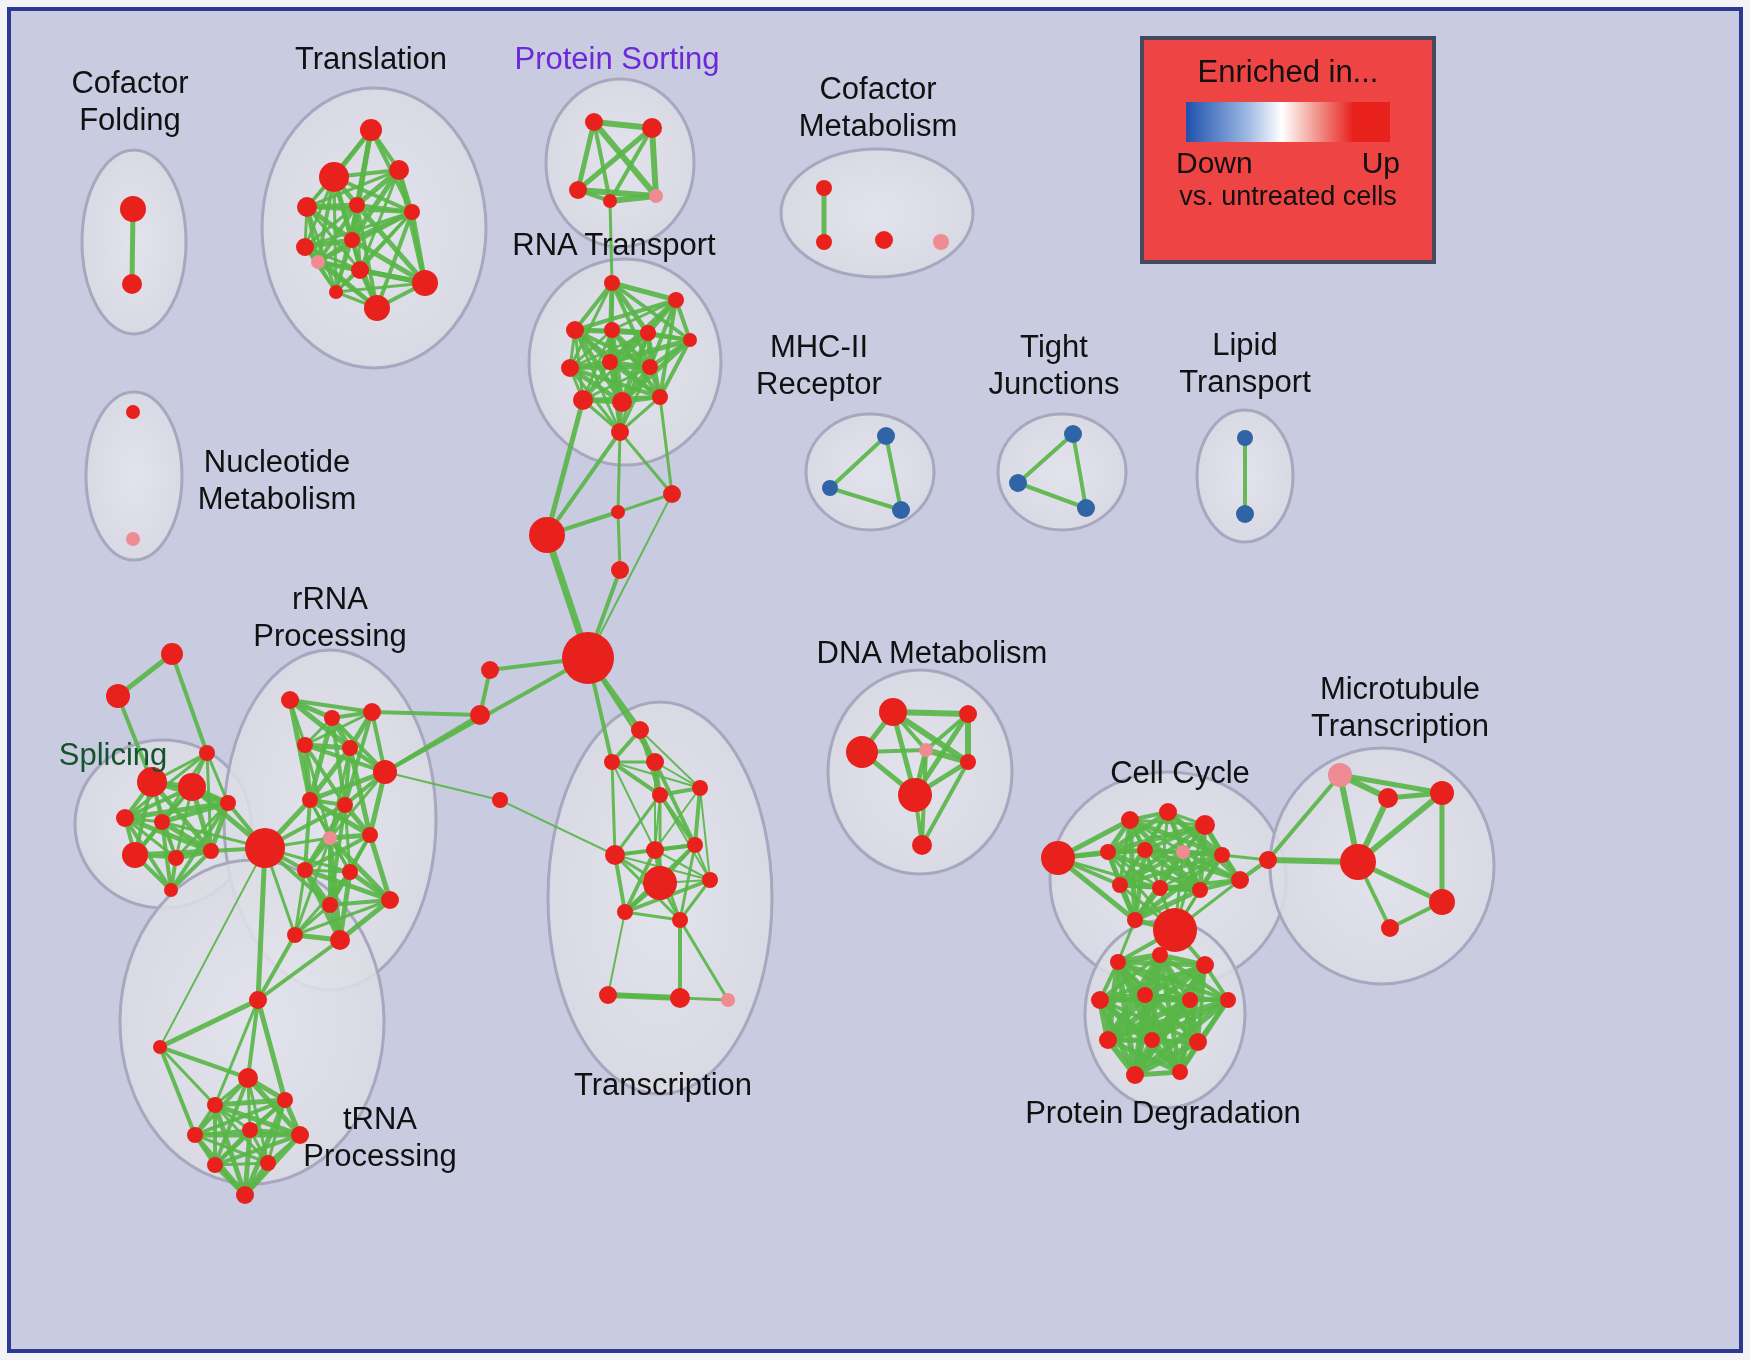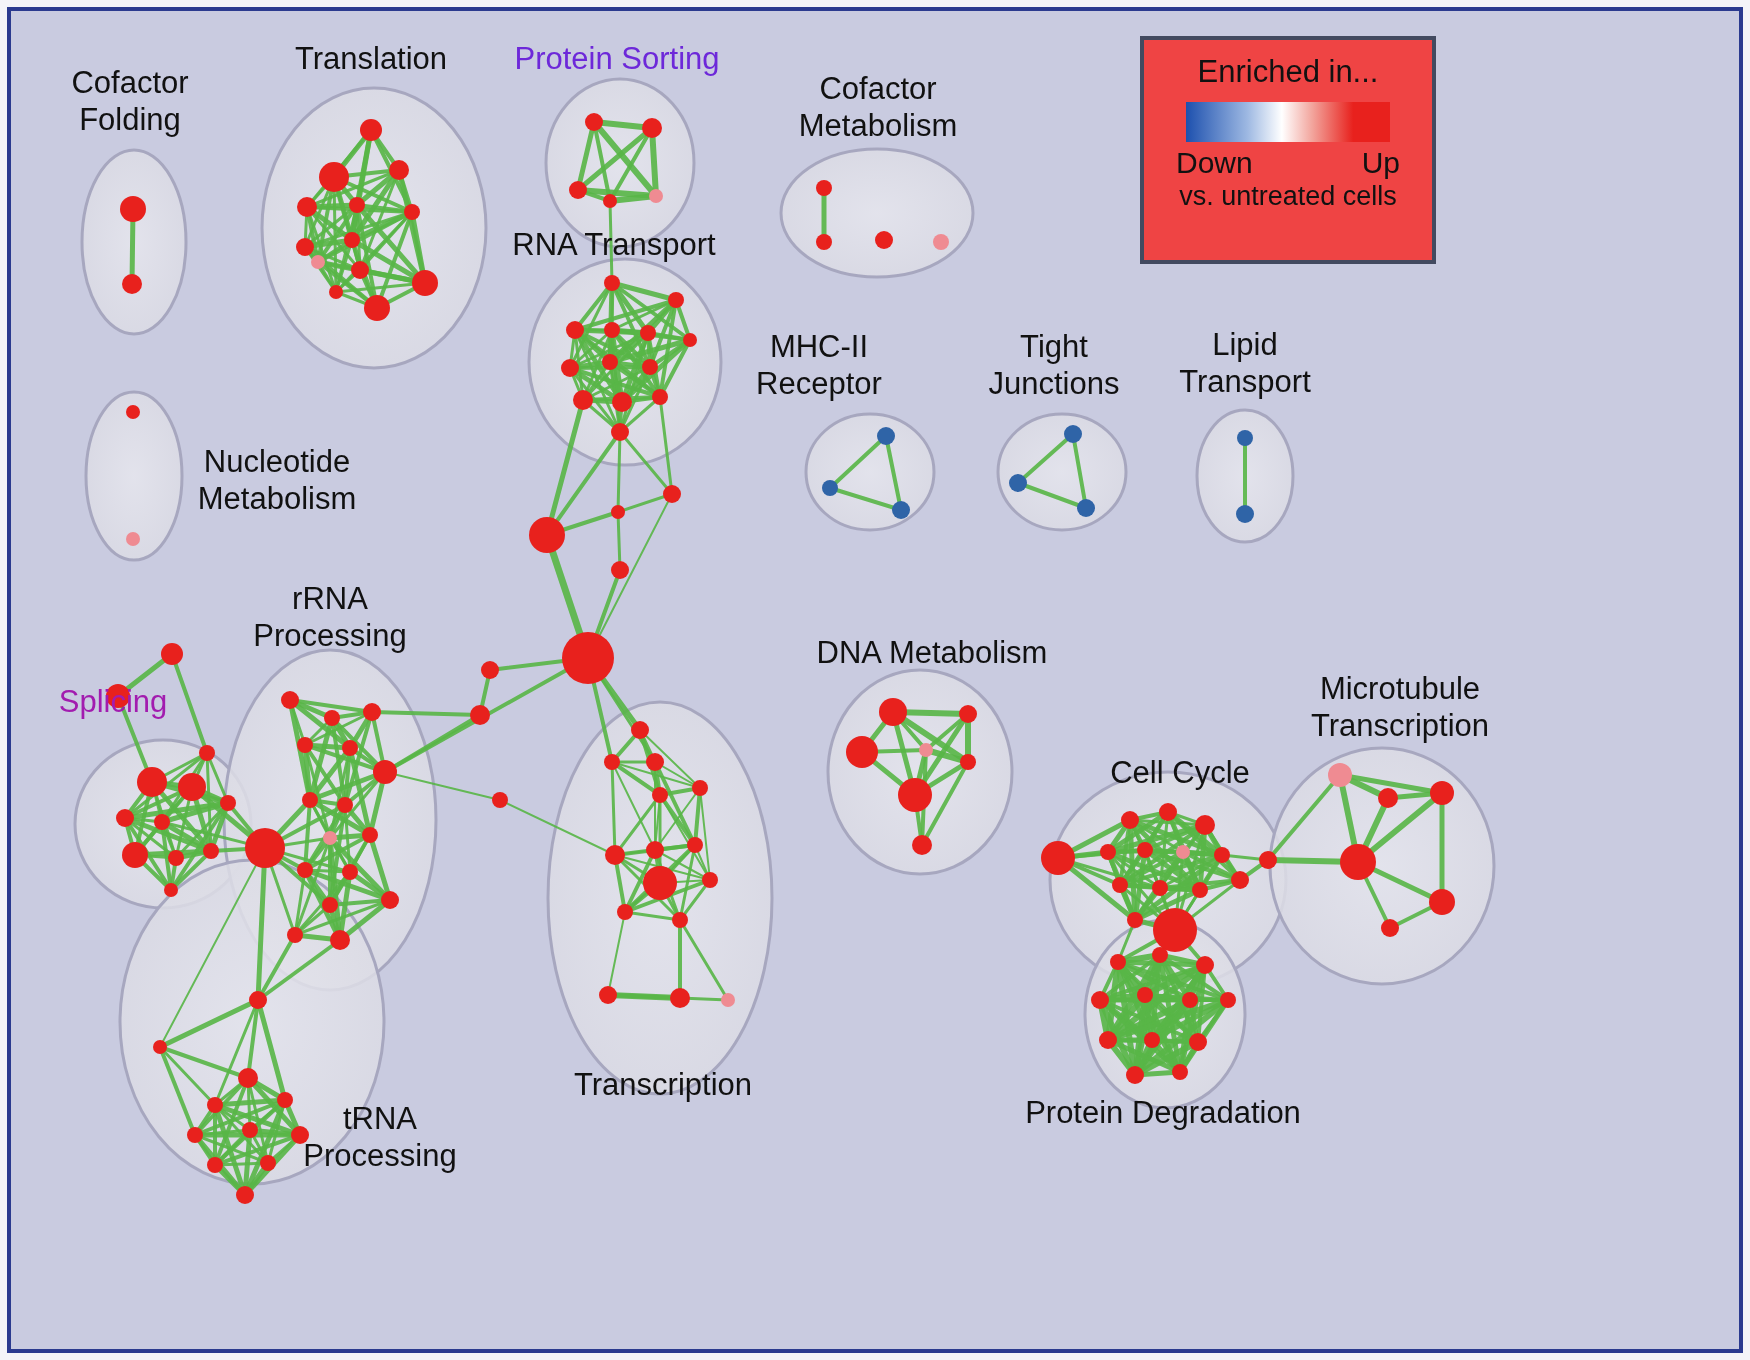--- a/index.html
+++ b/index.html
@@ -829,21 +829,21 @@
       <div>Receptor</div>
     </div>
     <div class="cluster-label" style="left: 1054px; top: 328px; color: rgb(17, 17, 17);">
       <div>Tight</div>
       <div>Junctions</div>
     </div>
     <div class="cluster-label" style="left: 1245px; top: 326px; color: rgb(17, 17, 17);">
       <div>Lipid</div>
       <div>Transport</div>
     </div>
-    <div class="cluster-label" style="left: 113px; top: 683px; color: #a21caf;">
+    <div class="cluster-label" style="left: 113px; top: 736px; color: #14532d;">
       <div>Splicing</div>
     </div>
     <div class="cluster-label" style="left: 330px; top: 580px; color: rgb(17, 17, 17);">
       <div>rRNA</div>
       <div>Processing</div>
     </div>
     <div class="cluster-label" style="left: 932px; top: 634px; color: rgb(17, 17, 17);">
       <div>DNA Metabolism</div>
     </div>
     <div class="cluster-label" style="left: 1180px; top: 754px; color: rgb(17, 17, 17);">

